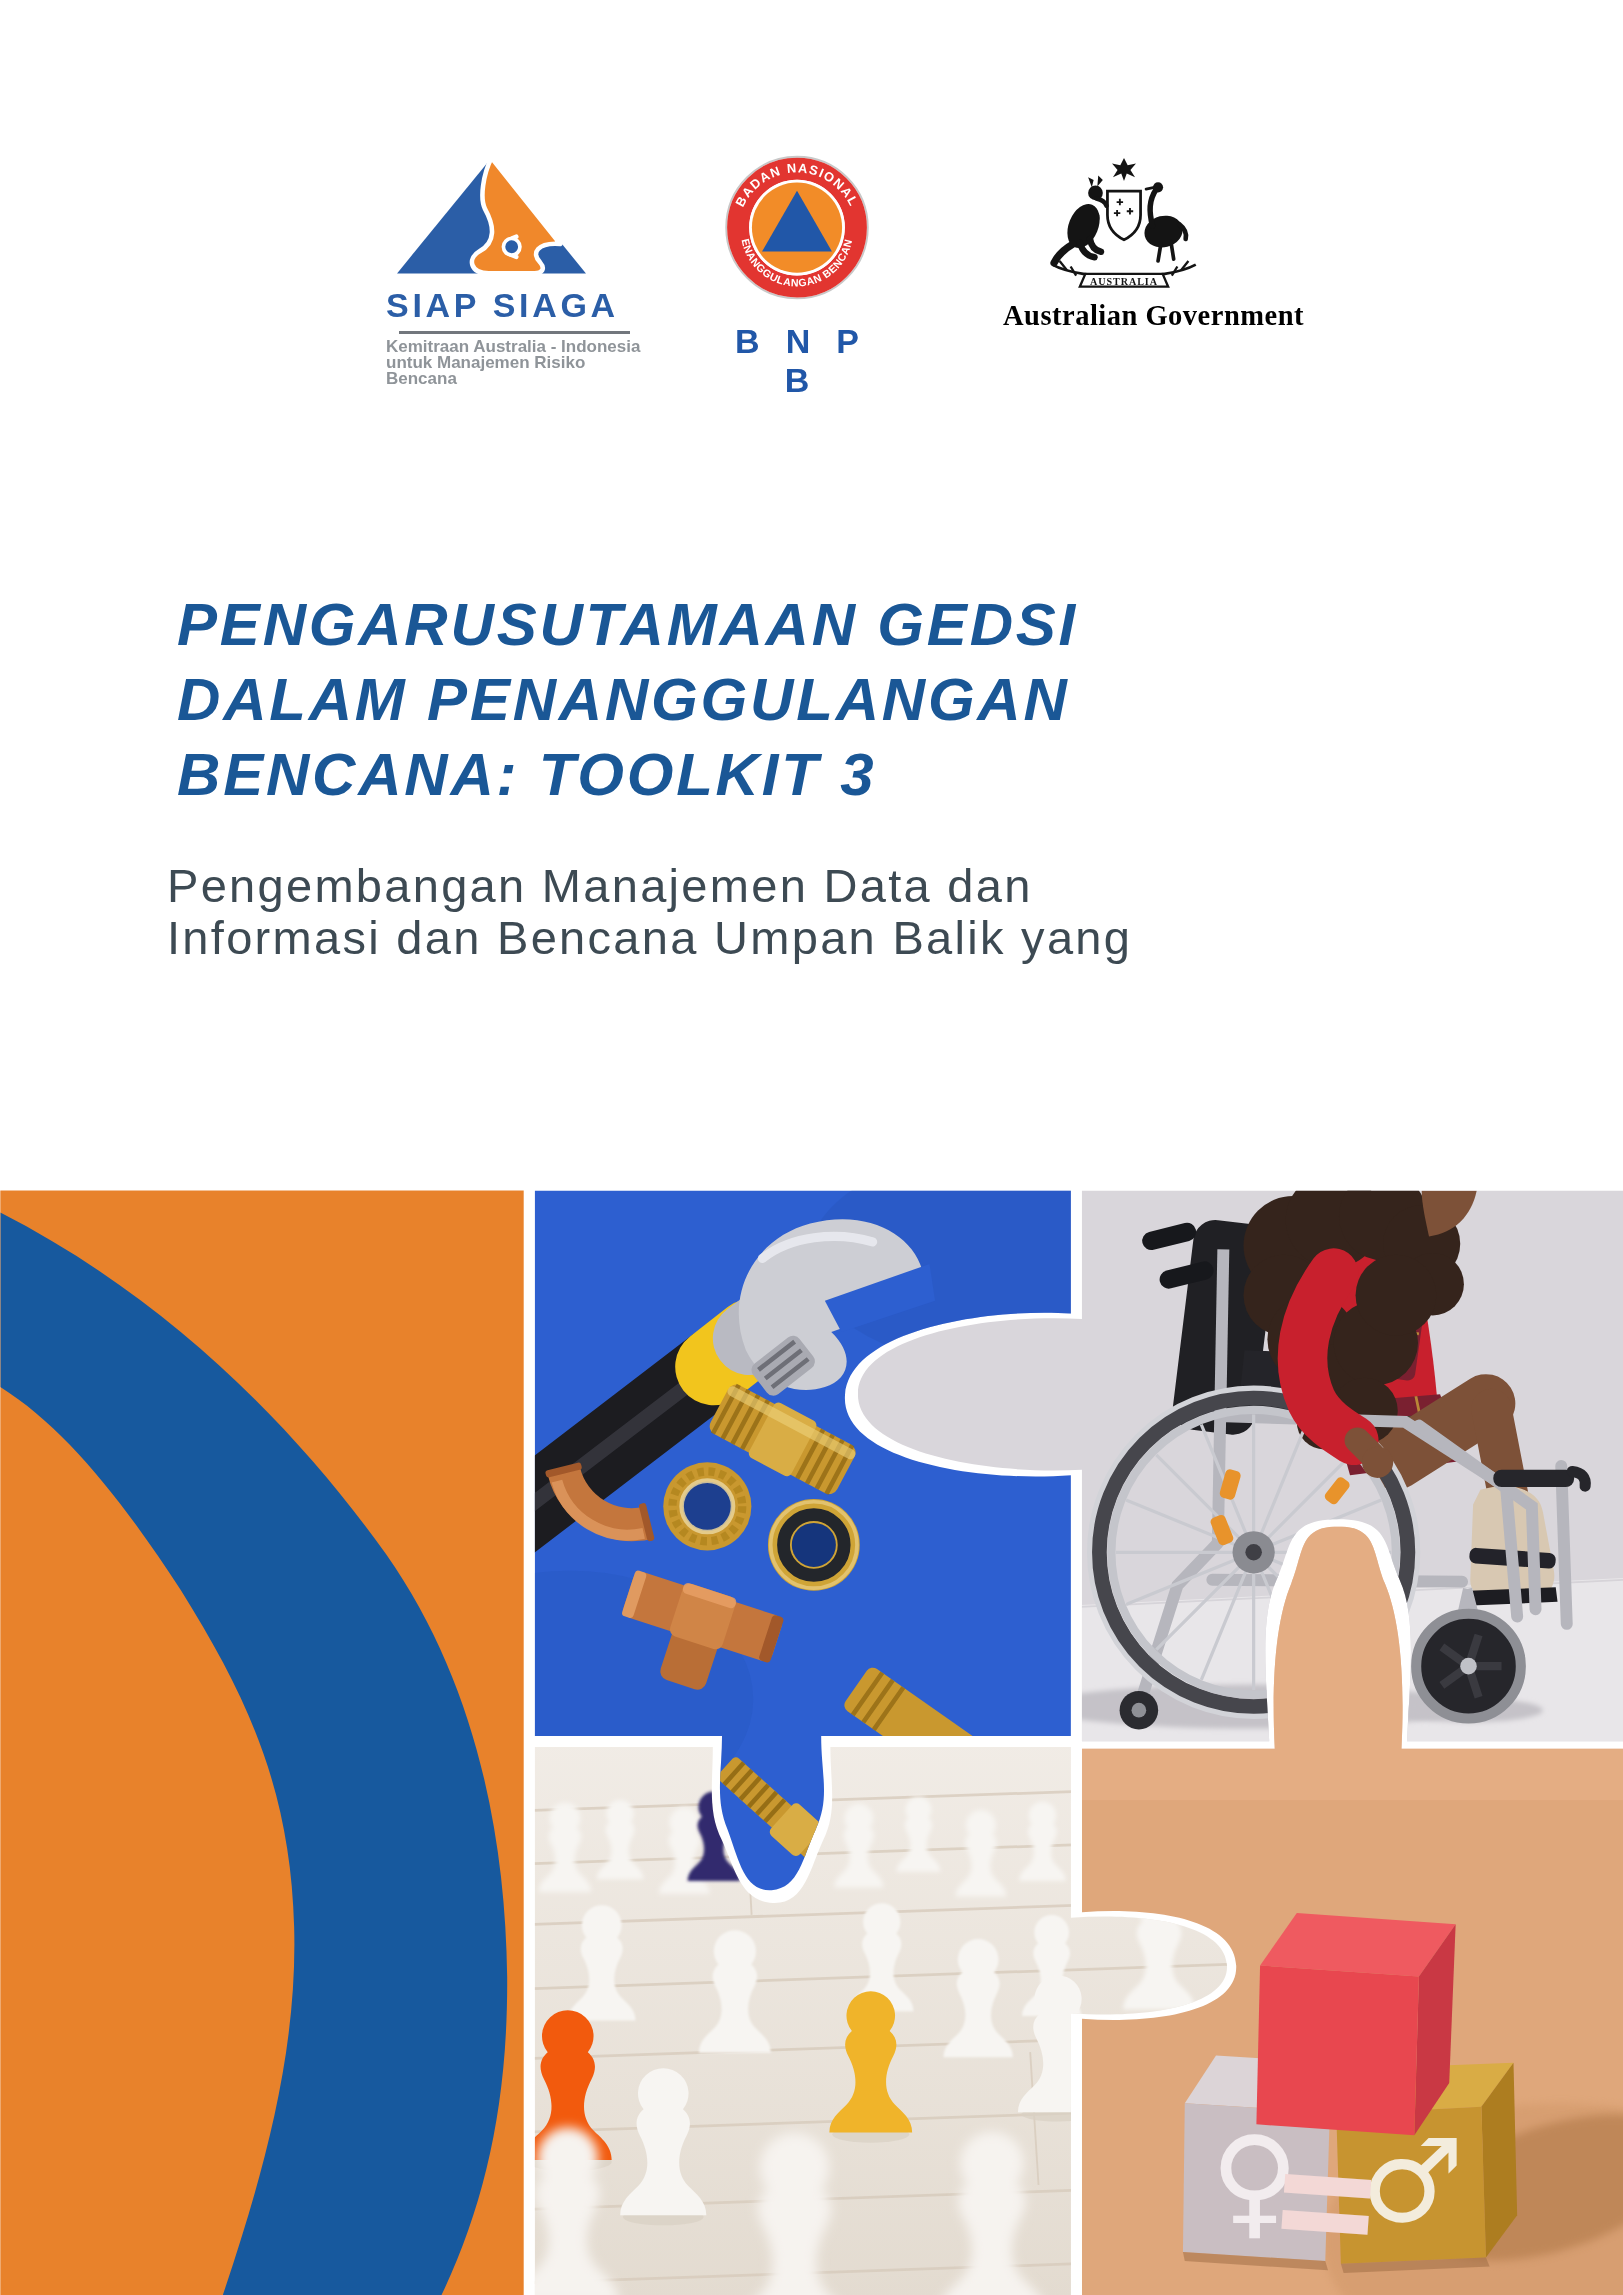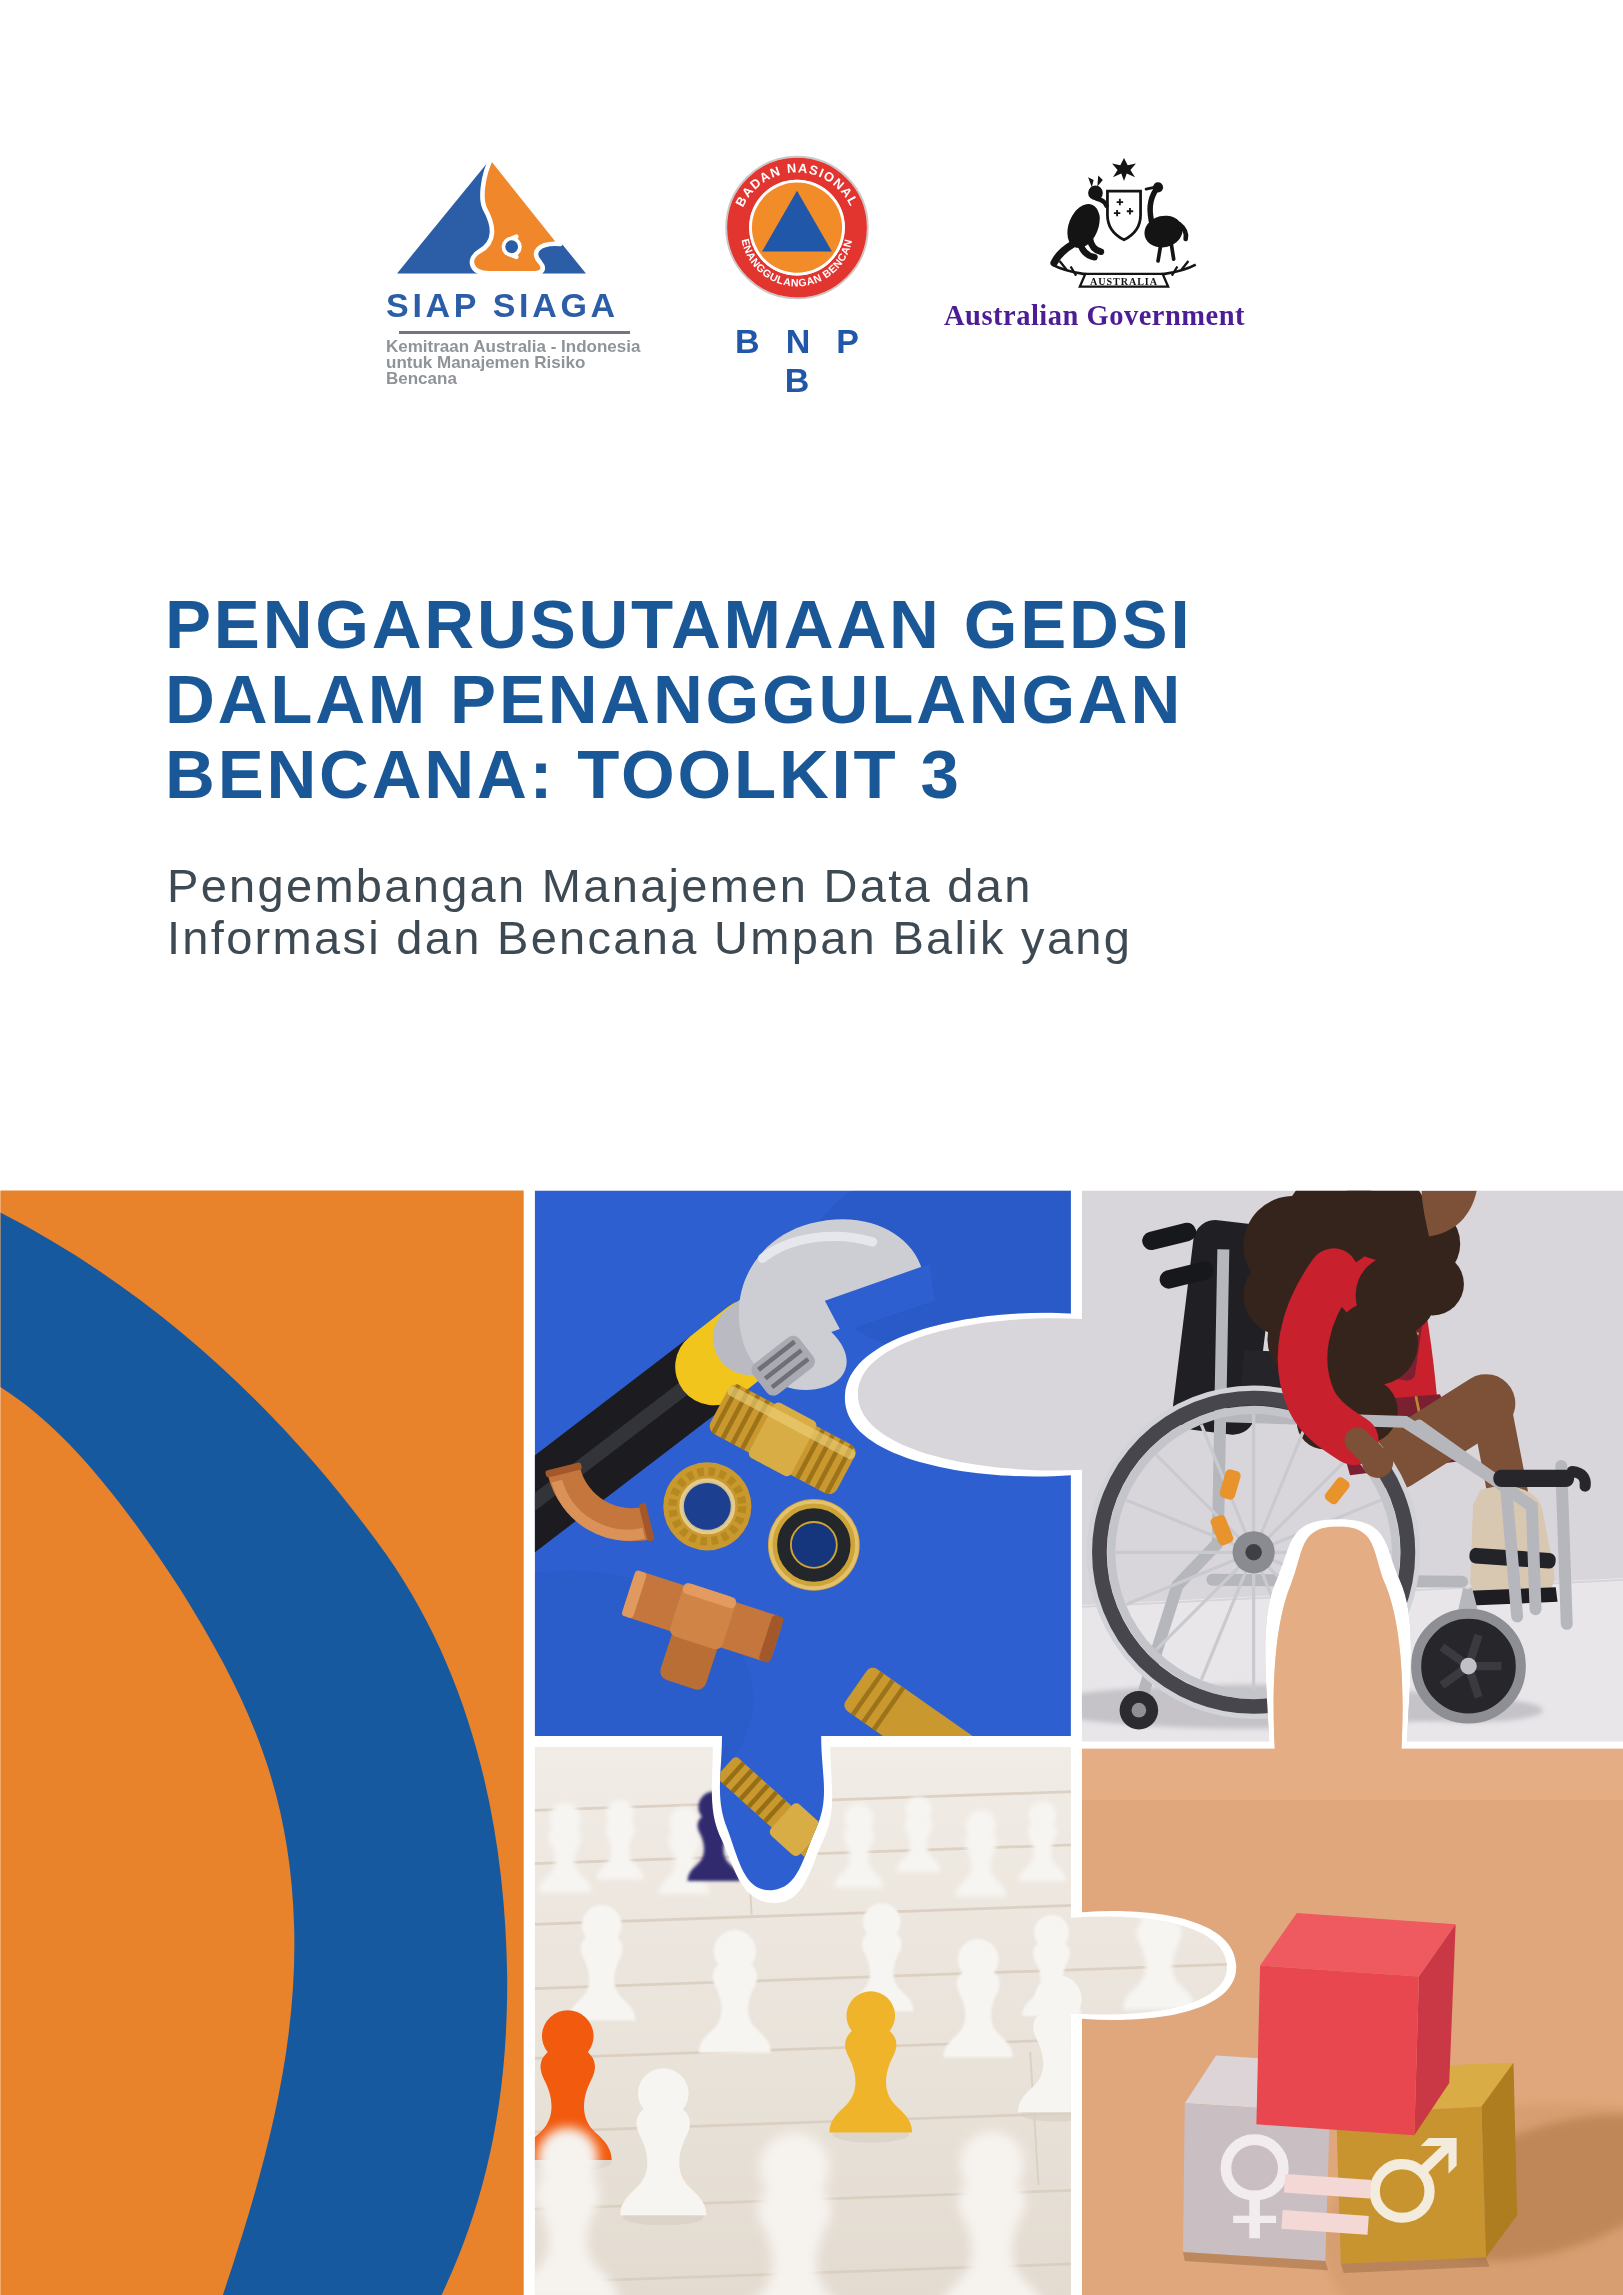--- a/index.html
+++ b/index.html
@@ -13,25 +13,25 @@
   html,body{margin:0;padding:0;}
   .page{position:relative;width:1624px;height:2296px;background:#ffffff;overflow:hidden;
         font-family:"Liberation Sans",sans-serif;}
   
   .logo-siap{position:absolute;left:386px;top:152px;width:257px;text-align:left;}
   .siap-name{font-size:34px;font-weight:bold;color:var(--siap_blue);letter-spacing:3.7px;margin-top:1.8px;}
   .siap-rule{height:2.8px;background:#72777d;width:231px;margin:6.4px auto 5.5px;}
   .siap-tag{font-size:17px;font-weight:bold;color:#8F9499;line-height:15.6px;}
   .logo-bnpb{position:absolute;left:716px;top:154px;width:162px;text-align:center;}
   .bnpb-acronym{font-size:34px;font-weight:bold;color:var(--bnpb_blue);letter-spacing:8.3px;margin-top:16px;margin-left:8.3px;}
-  .logo-aus{position:absolute;left:944px;top:156px;width:360px;text-align:left;color:#4c1d95;}
+  .logo-aus{position:absolute;left:944px;top:156px;width:360px;text-align:right;color:#000000;}
   .aus-label{font-family:"Liberation Serif",serif;font-size:28.5px;font-weight:bold;letter-spacing:0.5px;margin-top:3.7px;}
   
-  .title{position:absolute;left:165px;top:587px;color:var(--title_blue);
-         font-size:69px;font-weight:bold;line-height:75px;letter-spacing:2.8px;}
+  .title{position:absolute;left:177px;top:587px;color:var(--title_blue);
+         font-size:60px;font-weight:bold;line-height:75px;letter-spacing:2.8px;font-style:italic;}
   .subtitle{position:absolute;left:167px;top:860px;color:var(--subtitle_gray);
          font-size:47px;font-weight:400;line-height:52px;letter-spacing:2.3px;}
   
   .collage{position:absolute;left:0;top:1185px;width:1624px;height:1111px;}
   .f-orange{fill:var(--orange_panel)} .f-band{fill:var(--band_blue)} .f-photoblue{fill:var(--photo_blue)}
   .f-tan{fill:var(--tan)}
   .sym{font-family:"DejaVu Sans","Liberation Sans",sans-serif;}
 </style>
 </head>
 <body>

